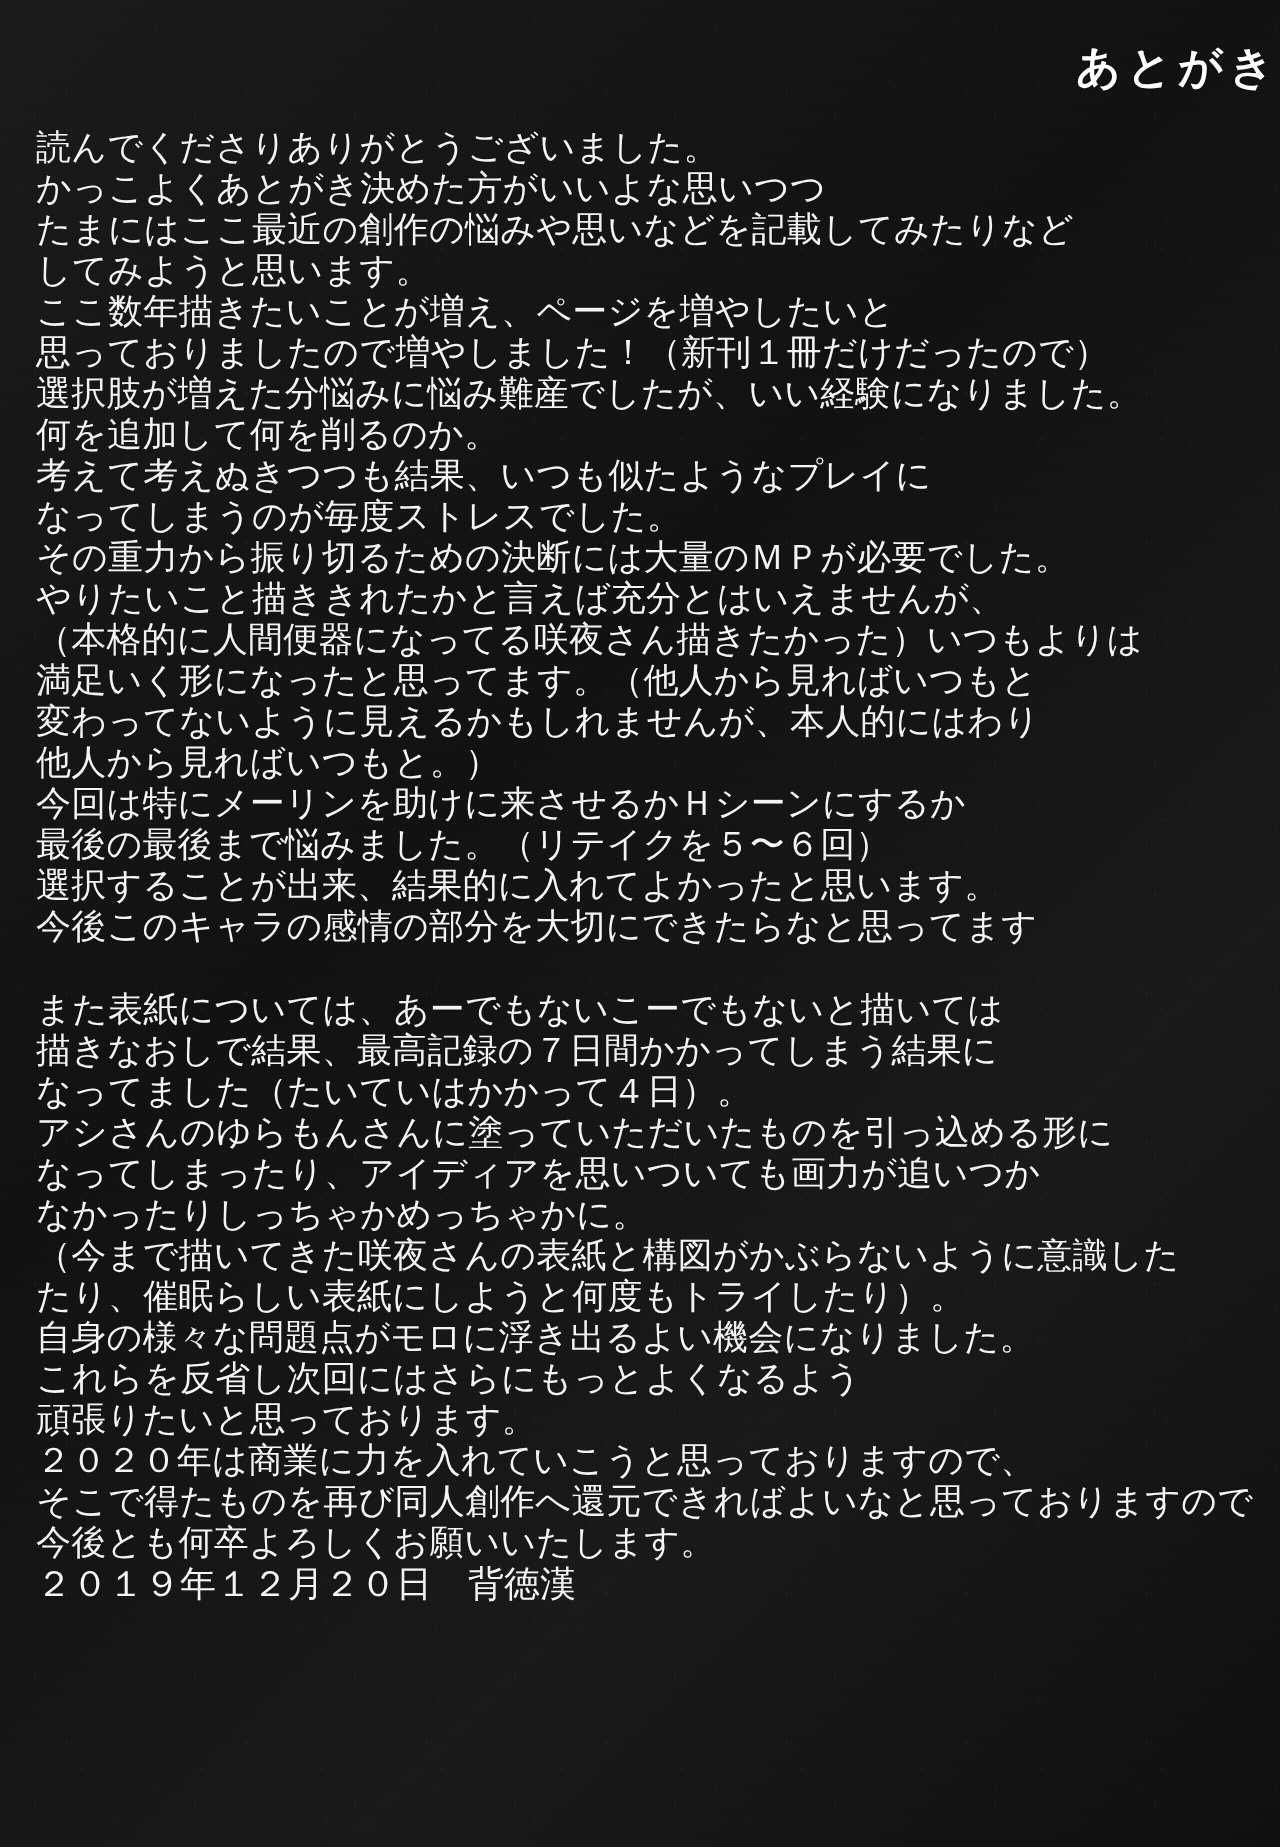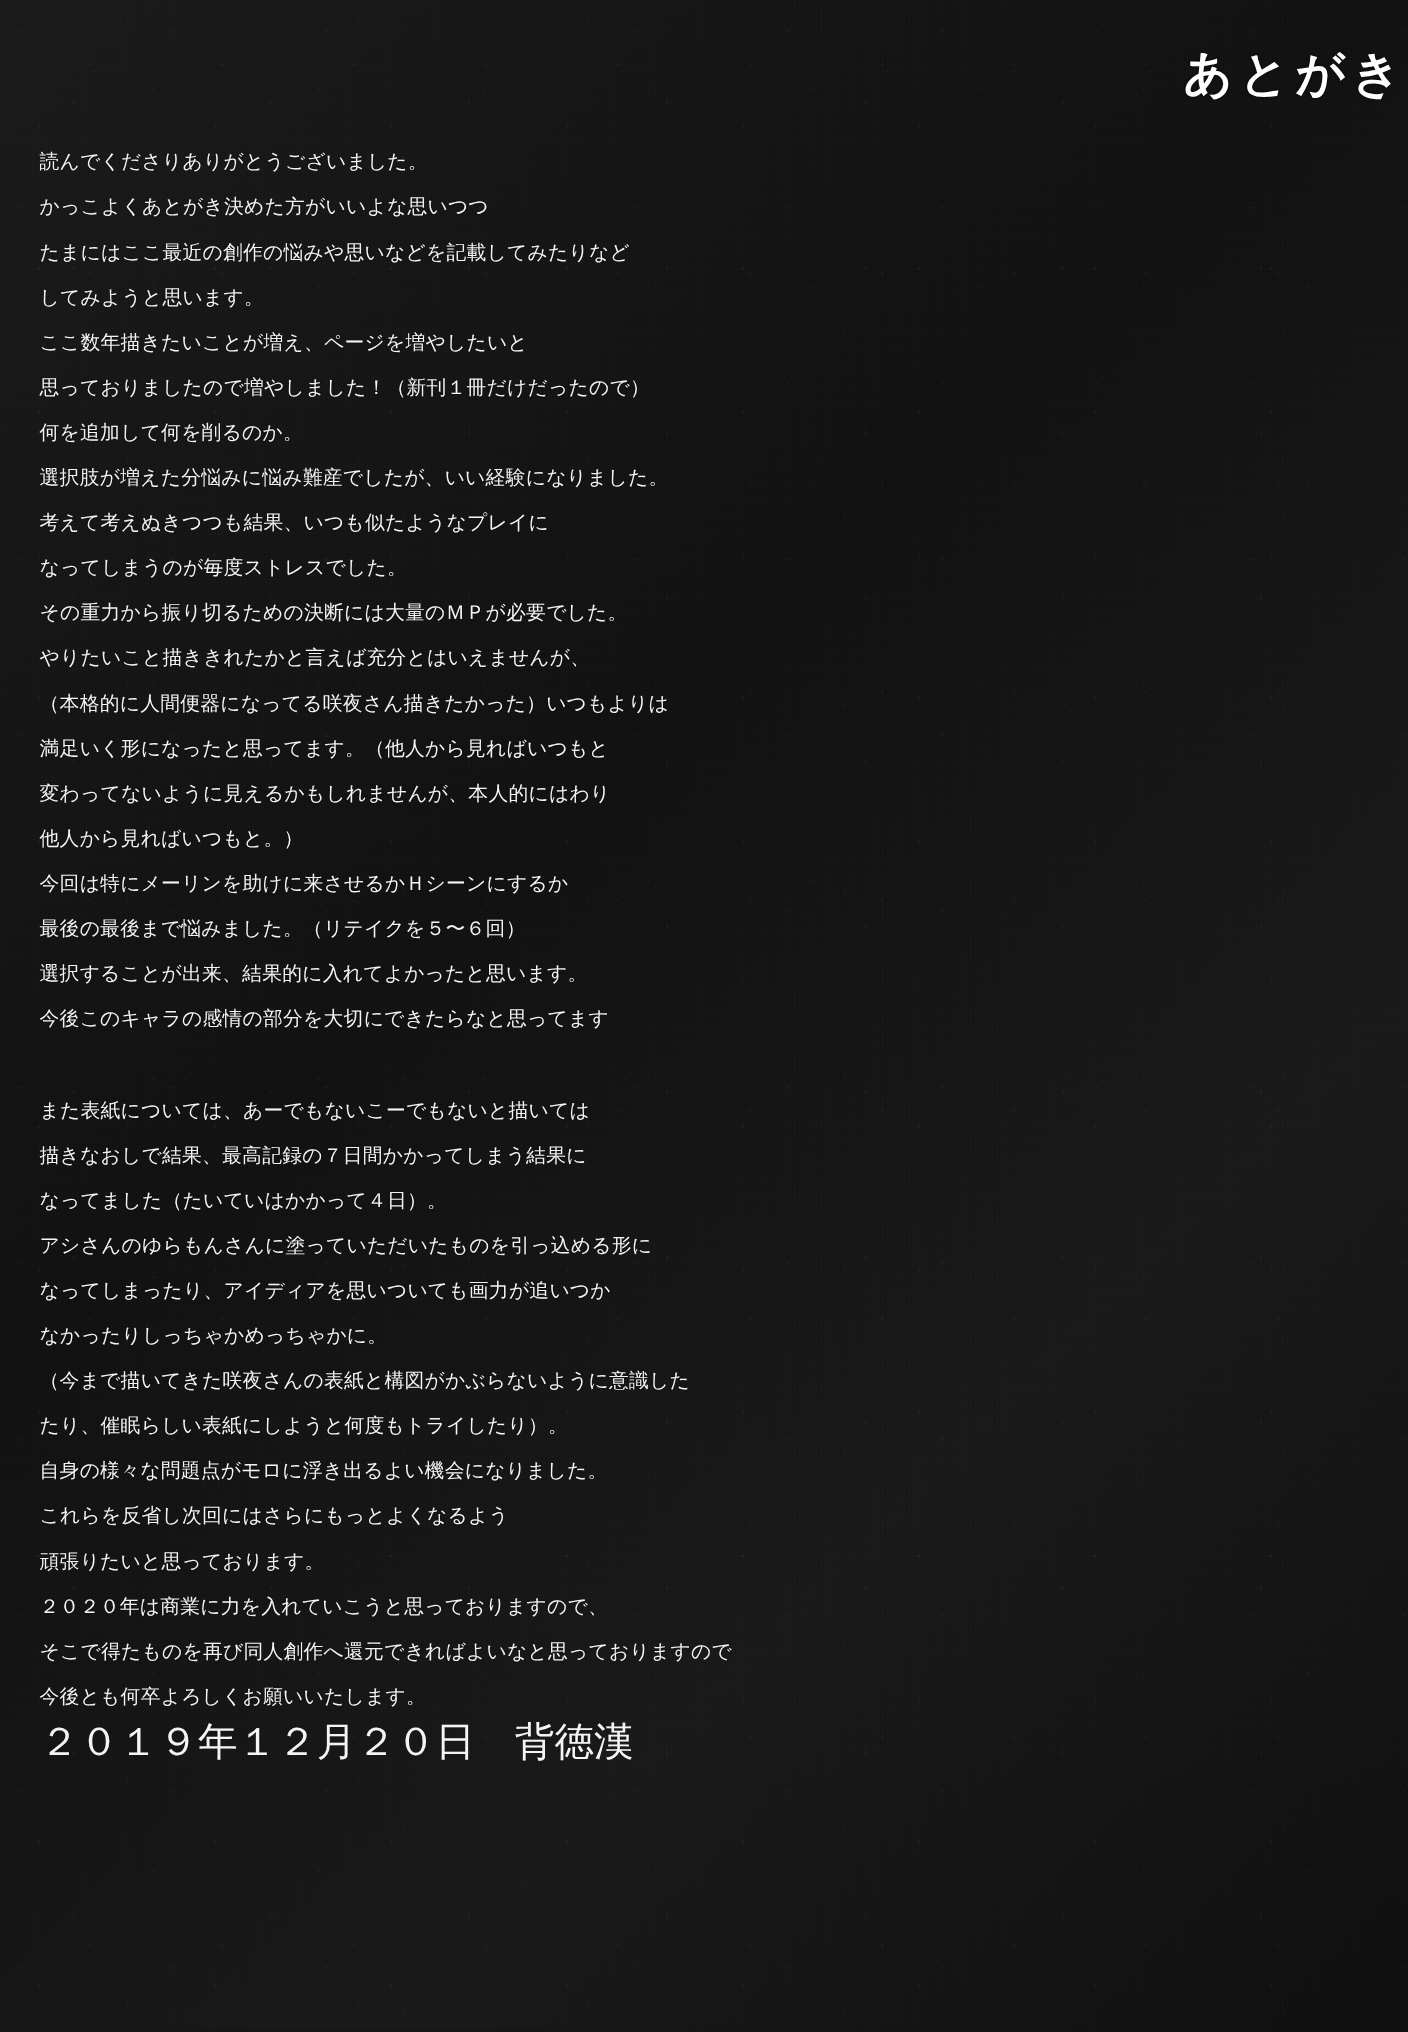--- a/index.html
+++ b/index.html
@@ -44,21 +44,21 @@
     padding-top: 38px;
     color: #ffffff;
     text-shadow: 0 0 2px rgba(0,0,0,0.9);
   }
   .body-block {
     position: relative;
     padding: 0 36px;
     margin-top: 30px;
   }
   .para-line {
-    font-size: 18px;
+    font-size: 35px;
     line-height: 41px;
     letter-spacing: 0.2px;
     white-space: pre;
     color: #f4f4f4;
     text-shadow: 0 0 1px rgba(0,0,0,0.8);
   }
   .block-gap {
     height: 42px;
   }
   .signature-line {
@@ -77,22 +77,22 @@
   <div class="doc-title">あとがき</div>
 
   <div class="body-block">
     <div>
       <div class="para-line">読んでくださりありがとうございました。</div>
       <div class="para-line">かっこよくあとがき決めた方がいいよな思いつつ</div>
       <div class="para-line">たまにはここ最近の創作の悩みや思いなどを記載してみたりなど</div>
       <div class="para-line">してみようと思います。</div>
       <div class="para-line">ここ数年描きたいことが増え、ページを増やしたいと</div>
       <div class="para-line">思っておりましたので増やしました！（新刊１冊だけだったので）</div>
+      <div class="para-line">選択肢が増えた分悩みに悩み難産でしたが、いい経験になりました。</div>
       <div class="para-line">何を追加して何を削るのか。</div>
-      <div class="para-line">選択肢が増えた分悩みに悩み難産でしたが、いい経験になりました。</div>
       <div class="para-line">考えて考えぬきつつも結果、いつも似たようなプレイに</div>
       <div class="para-line">なってしまうのが毎度ストレスでした。</div>
       <div class="para-line">その重力から振り切るための決断には大量のＭＰが必要でした。</div>
       <div class="para-line">やりたいこと描ききれたかと言えば充分とはいえませんが、</div>
       <div class="para-line">（本格的に人間便器になってる咲夜さん描きたかった）いつもよりは</div>
       <div class="para-line">満足いく形になったと思ってます。（他人から見ればいつもと</div>
       <div class="para-line">変わってないように見えるかもしれませんが、本人的にはわり</div>
       <div class="para-line">他人から見ればいつもと。）</div>
       <div class="para-line">今回は特にメーリンを助けに来させるかＨシーンにするか</div>
       <div class="para-line">最後の最後まで悩みました。（リテイクを５〜６回）</div>

